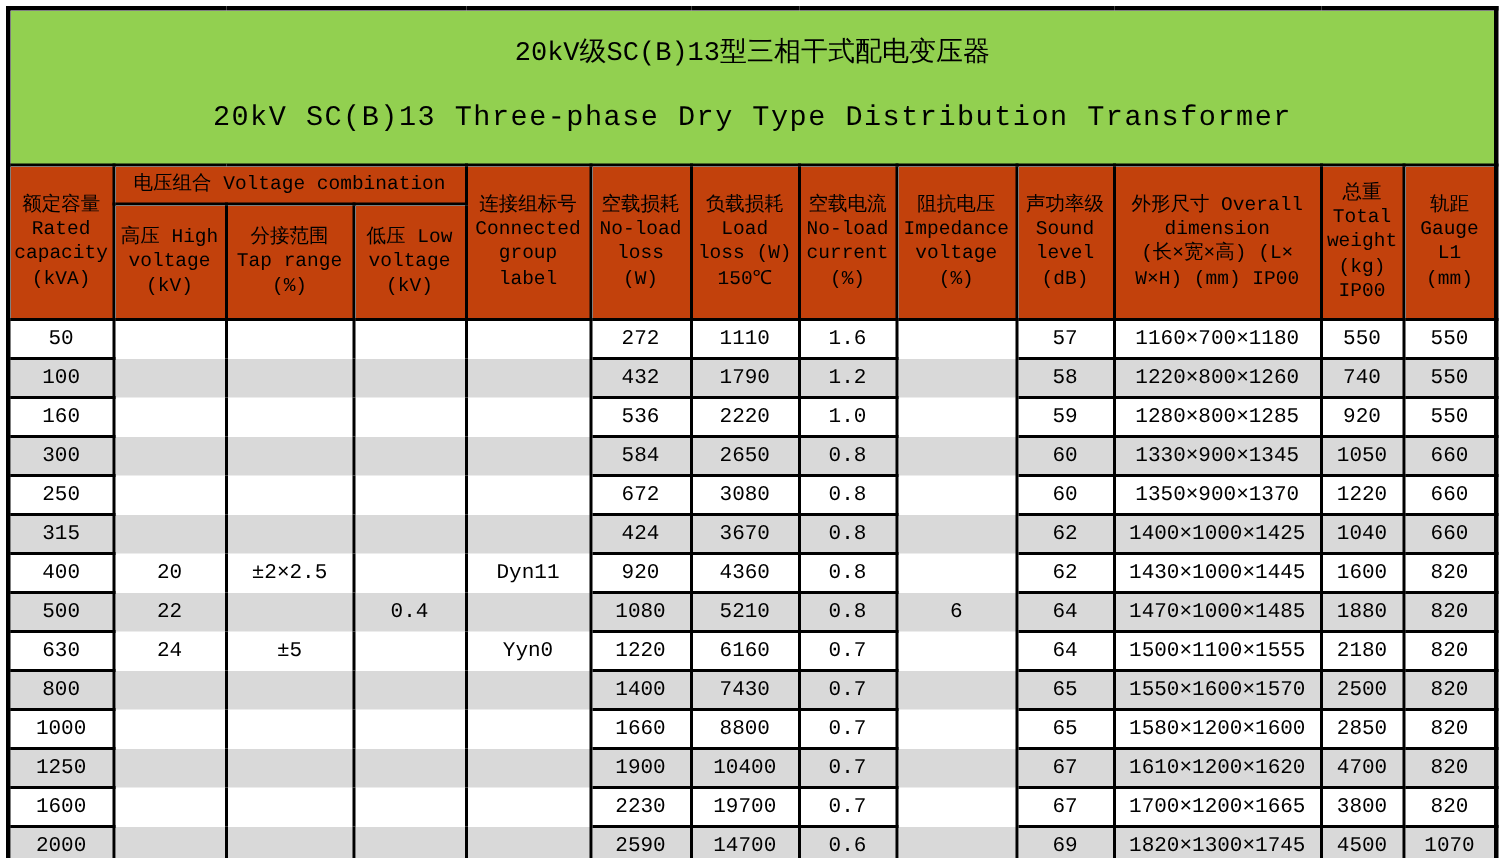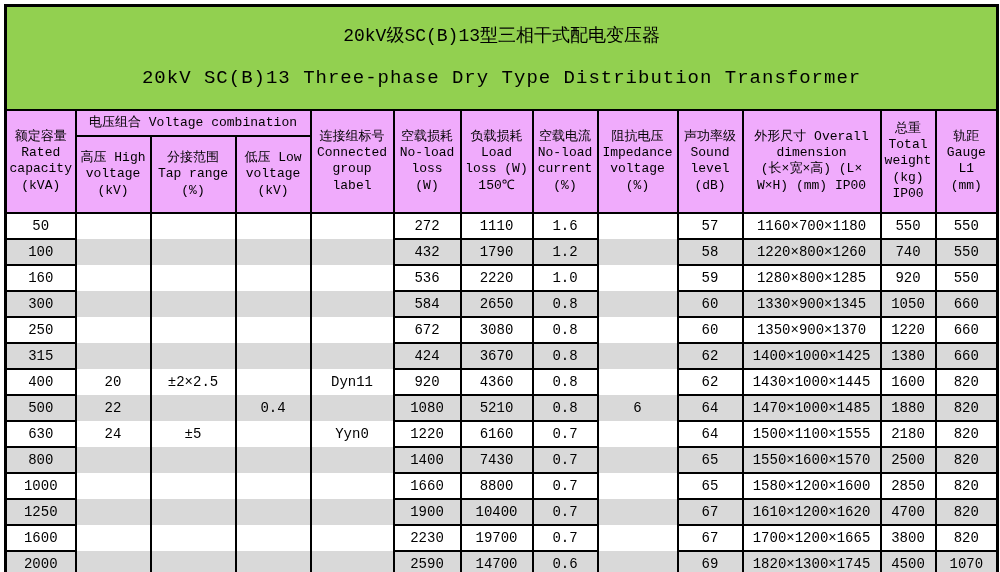--- a/index.html
+++ b/index.html
@@ -14,21 +14,21 @@
   td{
     border:2px solid #000;padding:0 1px;text-align:center;vertical-align:middle;
     overflow:hidden;white-space:pre-line;
   }
   tr.title-row td{
     background:#92d050;height:46px;font-weight:normal;line-height:1.2;
     border-bottom:2px solid #000;
   }
   .title-zh{font-size:18px;}
   .title-en{font-size:19px;letter-spacing:1px;}
-  tr.h1 td,tr.h2 td{background:#f0abfc;font-size:13px;line-height:1.25;}
+  tr.h1 td,tr.h2 td{background:#c2410c;font-size:13px;line-height:1.25;}
   tr.h1{height:26px;}
   tr.h2{height:77px;}
   tbody.data td{font-size:14px;height:24px;background:#ffffff;}
   tbody.data tr.alt td{background:#d9d9d9;}
   
   tbody.data td.mc{border-top:none;border-bottom:none;}
 </style>
 </head>
 <body>
 
@@ -195,21 +195,21 @@
         <td class="mc"></td>
         <td class="mc"></td>
         <td class="mc"></td>
         <td class="mc"></td>
         <td>424</td>
         <td>3670</td>
         <td>0.8</td>
         <td class="mc"></td>
         <td>62</td>
         <td>1400×1000×1425</td>
-        <td>1380</td>
+        <td>1040</td>
         <td>660</td>
       </tr>
       <tr>
         <td>400</td>
         <td class="mc">20</td>
         <td class="mc">±2×2.5</td>
         <td class="mc"></td>
         <td class="mc">Dyn11</td>
         <td>920</td>
         <td>4360</td>

